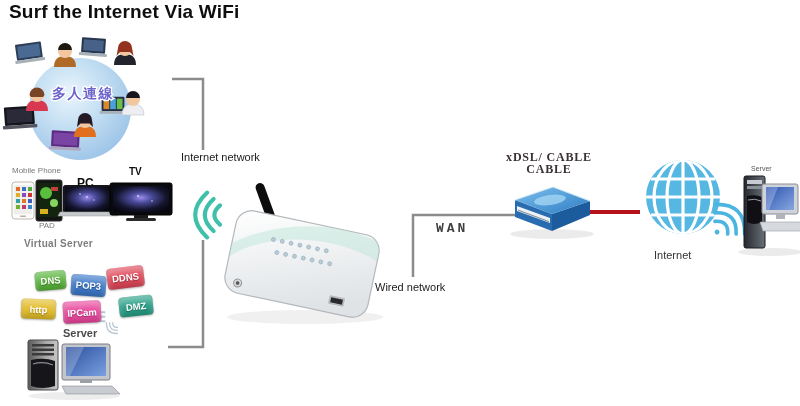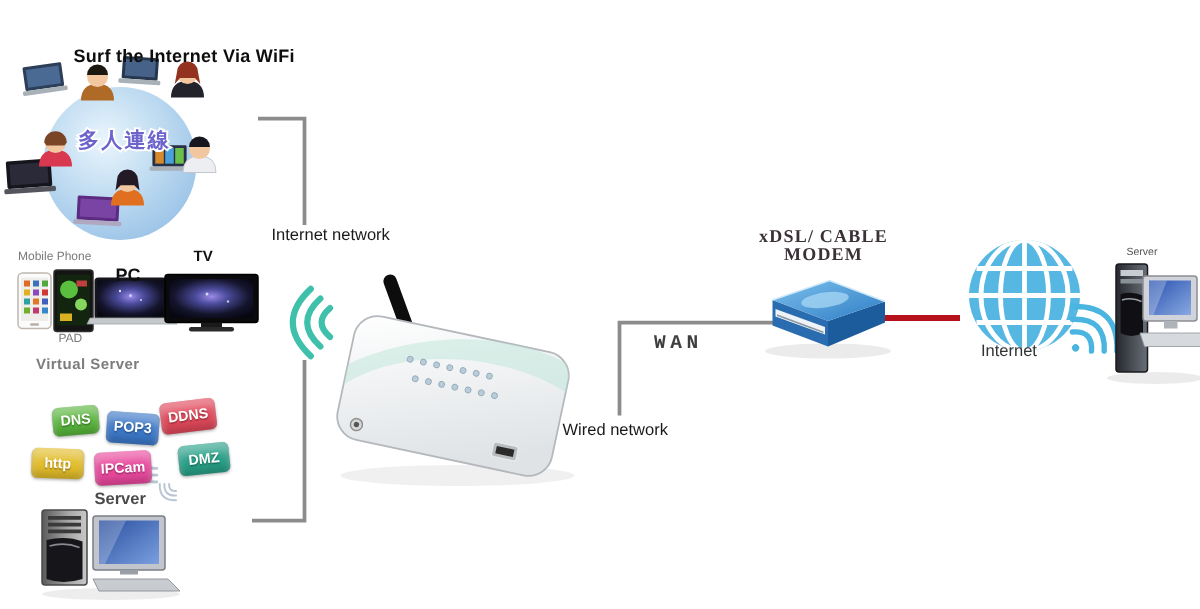--- a/index.html
+++ b/index.html
@@ -1,20 +1,20 @@
 <!DOCTYPE html>
 <html><head>
 <meta charset="utf-8">
 <style>
   html,body{margin:0;padding:0;}
   body{width:800px;height:406px;position:relative;background:#ffffff;overflow:hidden;
        font-family:"Liberation Sans",sans-serif;}
   .abs{position:absolute;}
   .lbl{position:absolute;white-space:nowrap;color:#1c1c1c;font-family:"Liberation Sans",sans-serif;}
-  .title{left:9px;top:30px;font-size:12px;font-weight:700;color:#0e0e0e;letter-spacing:.2px;margin-left:40px;}
+  .title{left:9px;top:1px;font-size:19px;font-weight:700;color:#0e0e0e;letter-spacing:.2px;}
   .tiny-gray{font-size:8px;color:#7a7a7a;}
   .dev-bold{font-weight:700;color:#101010;}
   .vs-head{left:24px;top:238px;font-size:10px;font-weight:700;color:#7d7d7d;letter-spacing:.3px;}
   .server-l{left:63px;top:327px;font-size:11px;font-weight:600;color:#4a4a4a;}
   .net-lbl{font-size:11px;color:#1a1a1a;}
   .wan{left:436px;top:221px;font-family:Liberation Mono, monospace;font-size:13px;font-weight:700;
        color:#3f3f3f;letter-spacing:3px;}
   .modem-lbl{left:494px;top:152px;width:110px;text-align:center;font-family:"Liberation Serif",serif;
        font-size:12px;font-weight:700;color:#3a3136;letter-spacing:.8px;line-height:11.5px;}
   .server-r{left:751px;top:165px;font-size:7px;color:#555;}
@@ -332,23 +332,23 @@
 <div class="lbl tiny-gray" style="left:39px;top:221px;">PAD</div>
 <div class="lbl dev-bold" style="left:77px;top:176px;font-size:12px;">PC</div>
 <div class="lbl dev-bold" style="left:129px;top:166px;font-size:10px;">TV</div>
 <div class="lbl vs-head">Virtual Server</div>
 <div class="lbl server-l">Server</div>
 <div class="lbl net-lbl" style="left:181px;top:151px;">Internet network</div>
 <div class="lbl net-lbl" style="left:375px;top:281px;text-align:center;">Wired network</div>
 <div class="lbl wan">WAN</div>
 <div class="lbl modem-lbl">
   <span>xDSL/ CABLE</span><br>
-  <span>MODEM</span>
+  <span>CABLE</span>
 </div>
-<div class="lbl net-lbl" style="left:654px;top:228px;color:#333;">Internet</div>
+<div class="lbl net-lbl" style="left:654px;top:249px;color:#333;">Internet</div>
 <div class="lbl server-r">Server</div>
 
 <div class="badge" style="left: 35px; top: 271px; width: 31px; height: 19px; transform: rotate(-5deg); background-color: rgb(88, 180, 60);">DNS</div>
 <div class="badge" style="left: 71px; top: 275px; width: 35px; height: 21px; transform: rotate(4deg); background-color: rgb(60, 120, 200);">POP3</div>
 <div class="badge" style="left: 107px; top: 267px; width: 37px; height: 21px; transform: rotate(-7deg); background-color: rgb(224, 72, 90);">DDNS</div>
 <div class="badge" style="left: 21px; top: 299px; width: 35px; height: 20px; transform: rotate(2deg); background-color: rgb(226, 188, 42);">http</div>
 <div class="badge" style="left: 63px; top: 301px; width: 38px; height: 22px; transform: rotate(-3deg); background-color: rgb(232, 72, 156);">IPCam</div>
 <div class="badge" style="left: 119px; top: 296px; width: 34px; height: 20px; transform: rotate(-6deg); background-color: rgb(40, 160, 136);">DMZ</div>
 
 </body></html>

